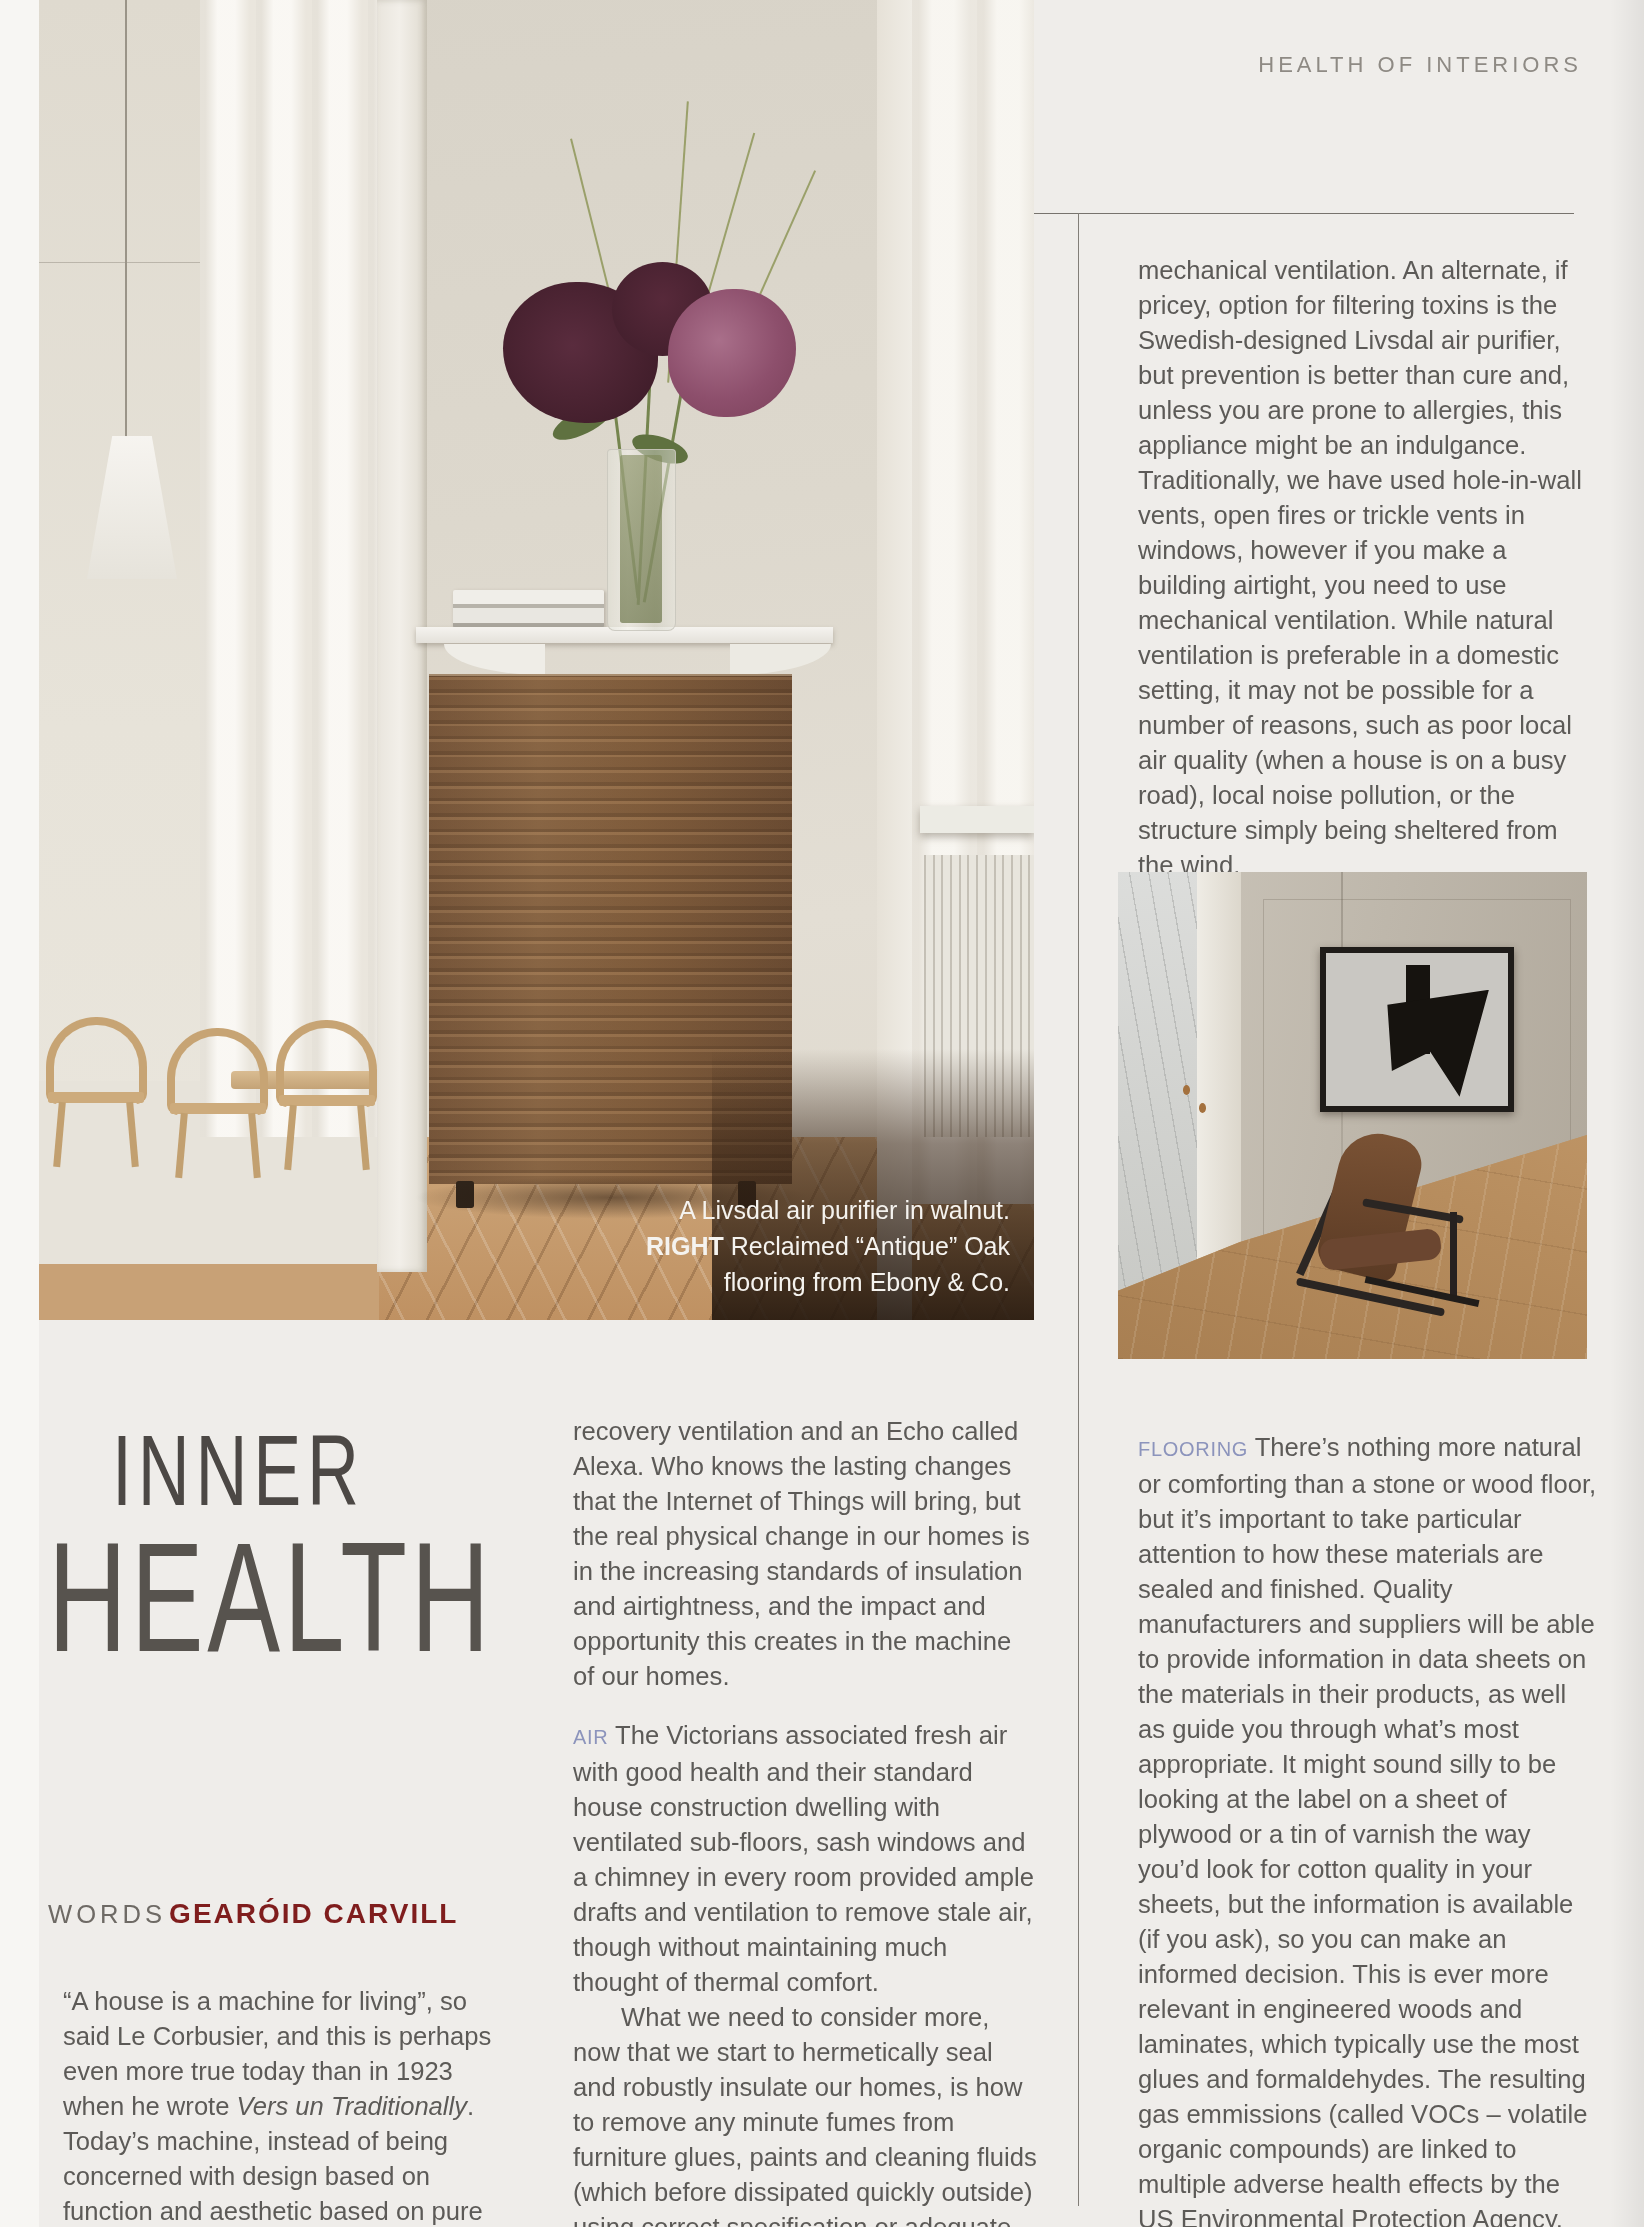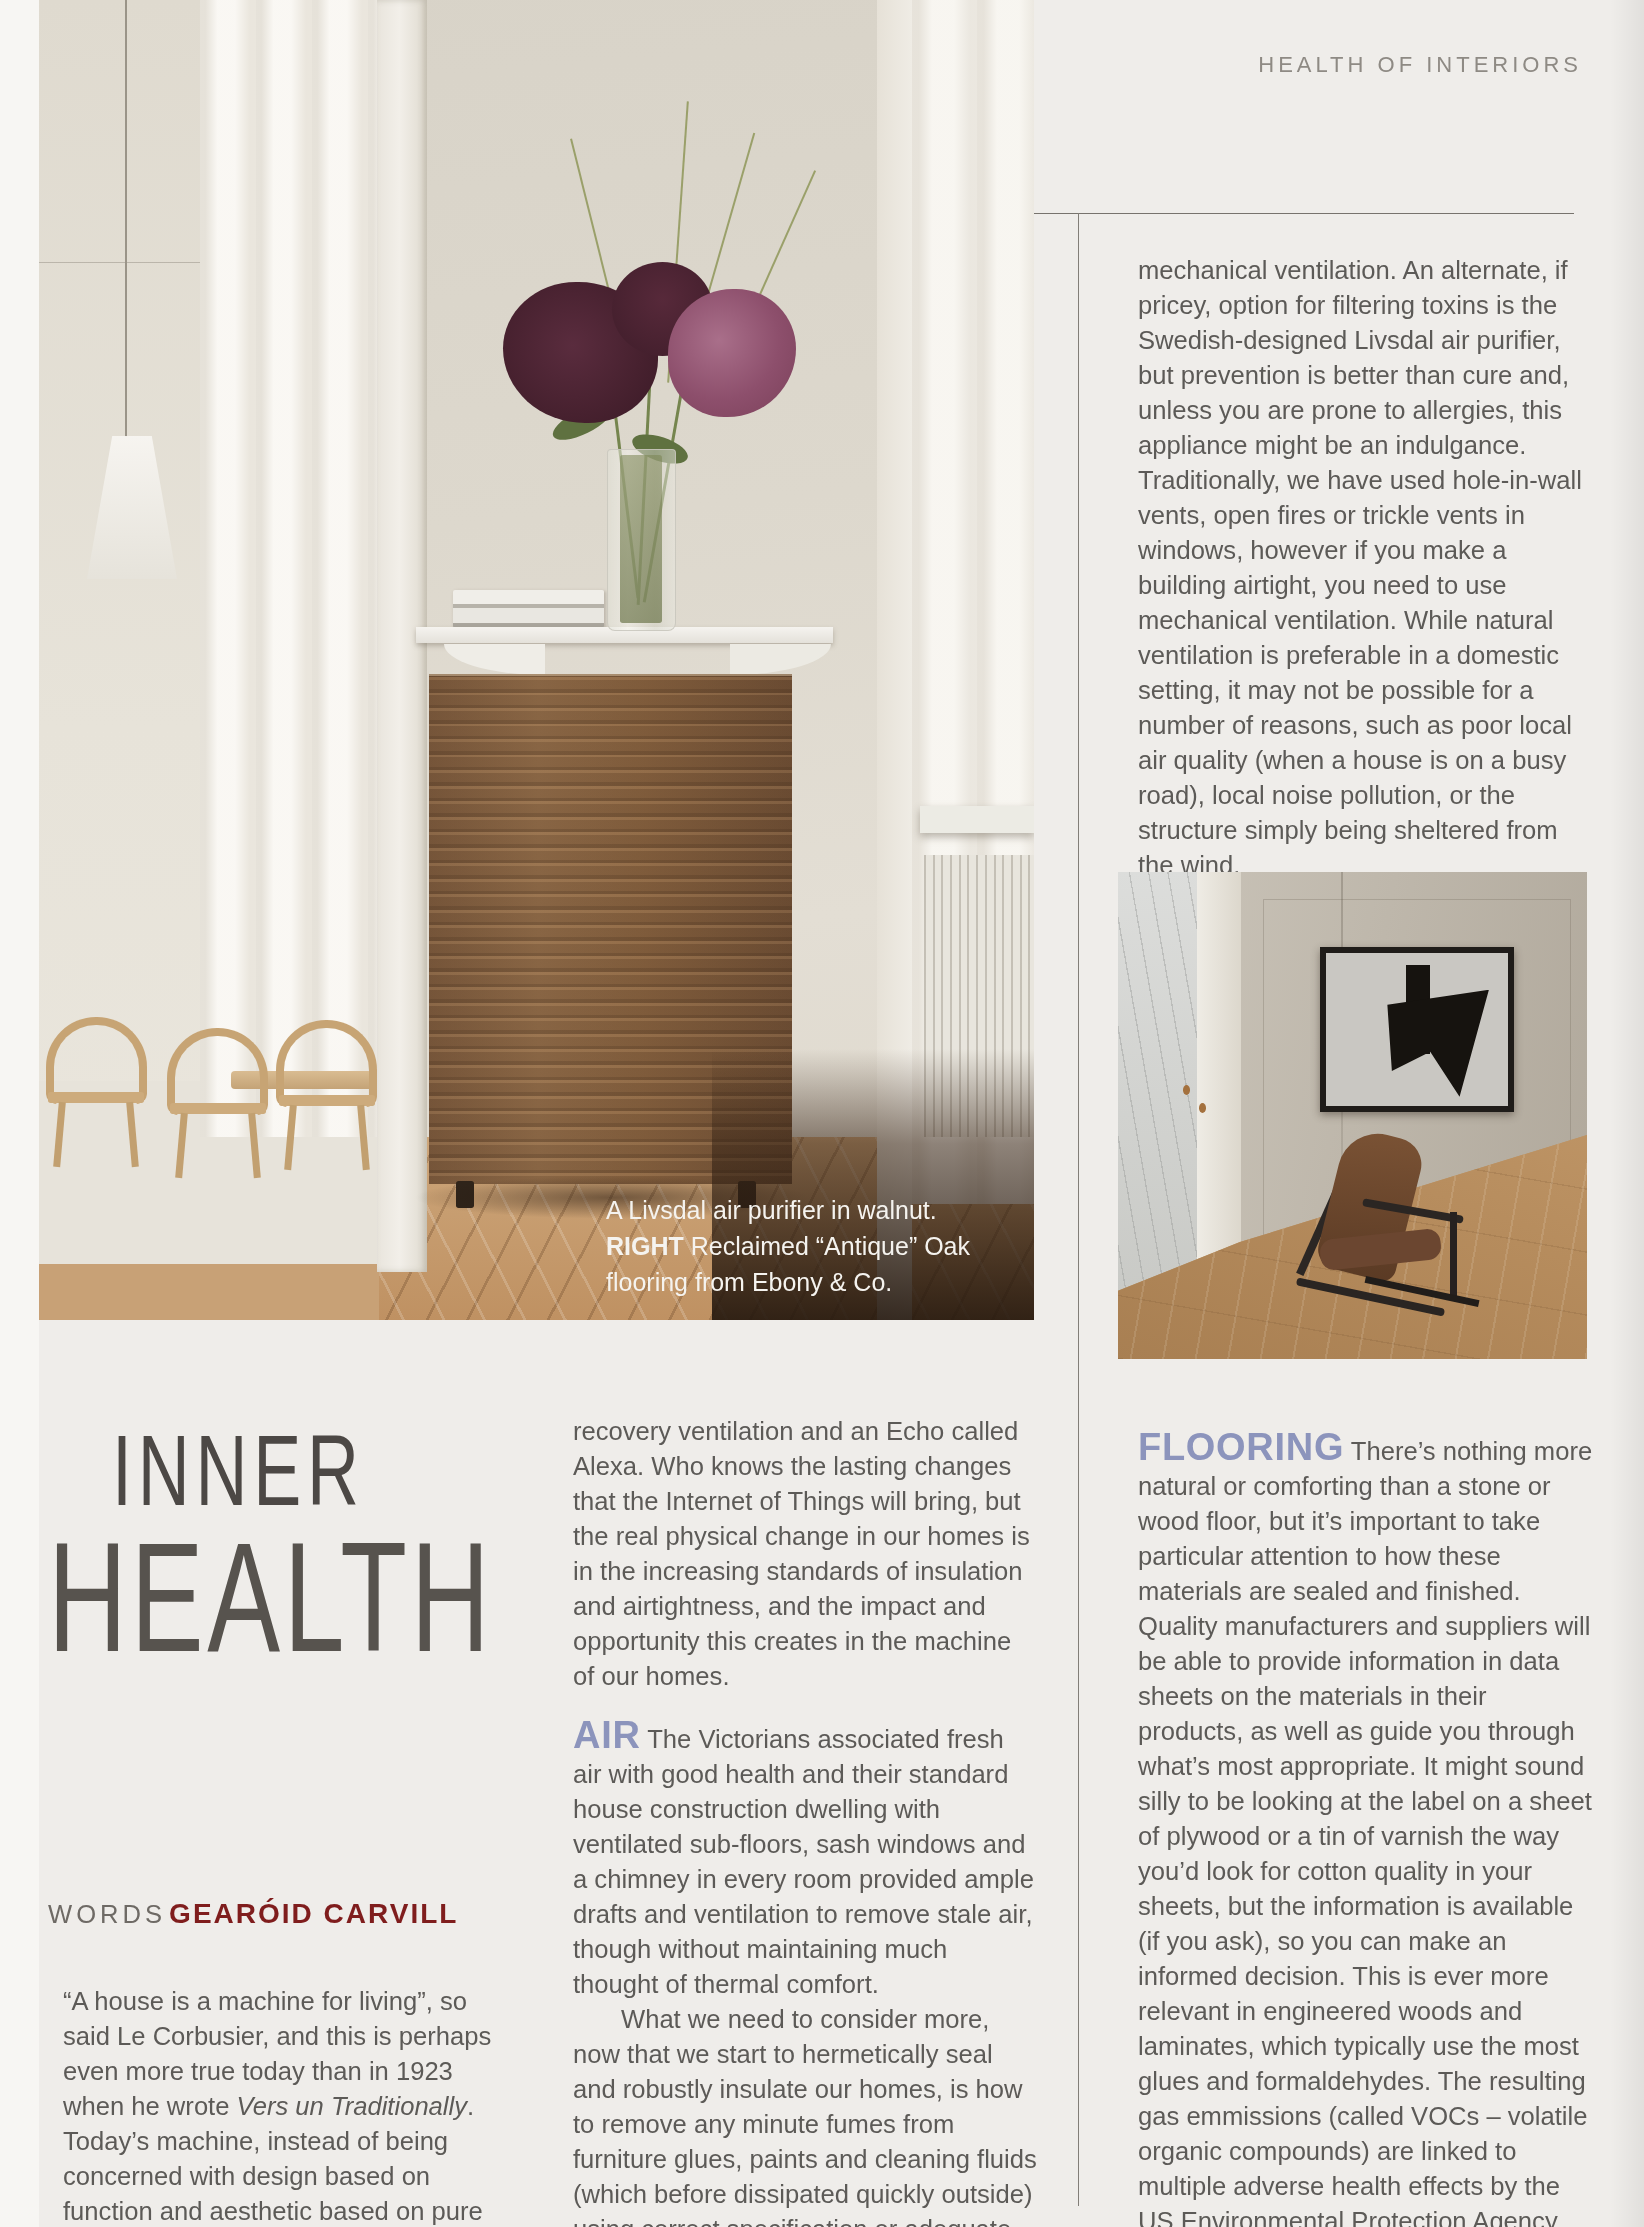--- a/index.html
+++ b/index.html
@@ -11,21 +11,21 @@
 
   
   .running-head{top:52px;right:62px;font-size:22px;letter-spacing:4px;color:#8e8a84;}
 
   
   .rule-h{left:1034px;top:213px;width:540px;height:1.3px;background:#77736d;}
   .rule-v{left:1078px;top:213px;width:1.3px;height:1993px;background:#827e78;}
 
   
   .body-text{font-size:25.6px;line-height:35px;color:#5c5a57;}
-  .para-label{font-weight:bold;font-size:38px;color:#8c94bc;letter-spacing:0.7px;}
+  .para-label{font-weight:normal;font-size:20px;color:#8c94bc;letter-spacing:0.7px;}
 
   .col-top-right{left:1122px;top:237px;width:489px;}
   .col-1{left:47px;top:1968px;width:471px;}
   .col-2{left:573px;top:1414px;width:464px;}
   .col-3{left:1122px;top:1414px;width:491px;}
   .col-2 .p1{margin:0 0 24px 0;}
   .col-2 .p2{margin:0;}
   .col-2 .p3{margin:0;text-indent:48px;}
   .col-1 p,.col-3 p,.col-top-right p{margin:16px;}
   .italic{font-style:italic;}
@@ -107,21 +107,21 @@
   .mp-flower-dark2{left:573px;top:262px;width:101px;height:94px;border-radius:50%;
     background:radial-gradient(circle at 50% 40%, #57293a, #3f1d2a);}
   .mp-flower-pink{left:629px;top:289px;width:128px;height:128px;border-radius:52% 48% 55% 45%;
     background:radial-gradient(circle at 40% 40%, #a96f8a, #8d4f6c 55%, #7a4059);}
   .mp-vase{left:568px;top:449px;width:67px;height:180px;border:1.3px solid rgba(200,198,188,.85);border-radius:4px 4px 8px 8px;
     background:linear-gradient(90deg,rgba(226,226,216,.55),rgba(246,245,239,.5) 30%,rgba(210,210,198,.5) 70%,rgba(232,231,223,.55));}
   .mp-vase-stems{position:absolute;left:12px;top:5.4px;width:42px;height:168px;border-radius:2.7px;
     background:linear-gradient(180deg,rgba(122,132,82,.55),rgba(100,110,65,.65));}
   .mp-shadow-right{left:673px;top:1049px;width:323px;height:271px;
     background:linear-gradient(180deg, rgba(60,40,25,0), rgba(55,36,22,.55) 35%, rgba(34,22,13,.9));}
-  .mp-caption{right:24px;top:1192px;width:404px;color:#f5f3ef;font-size:25px;line-height:36px;}
+  .mp-caption{right:24px;top:1192px;width:404px;text-align:right;color:#f5f3ef;font-size:25px;line-height:36px;}
 
   
   .photo-side{left:1118px;top:872px;width:469px;height:487px;overflow:hidden;background:#beb7ab;}
   .photo-side > div{position:absolute;}
   .sp-wall{left:0;top:0;right:0;bottom:0;background:linear-gradient(100deg,#ccc6bb,#beb7ab 50%,#b0a89b);}
   .sp-molding{left:145px;top:27px;width:306px;height:336px;border:1.3px solid rgba(125,117,104,.35);}
   .sp-basemold{left:124px;top:371px;width:346px;height:5.4px;background:rgba(235,231,222,.55);}
   .sp-corner{left:223px;top:0;width:2px;height:393px;background:linear-gradient(180deg,rgba(90,82,70,.3),rgba(90,82,70,.1));}
   .sp-marble{left:0;top:0;width:79px;height:487px;
     background-color:#d2d3d0;

